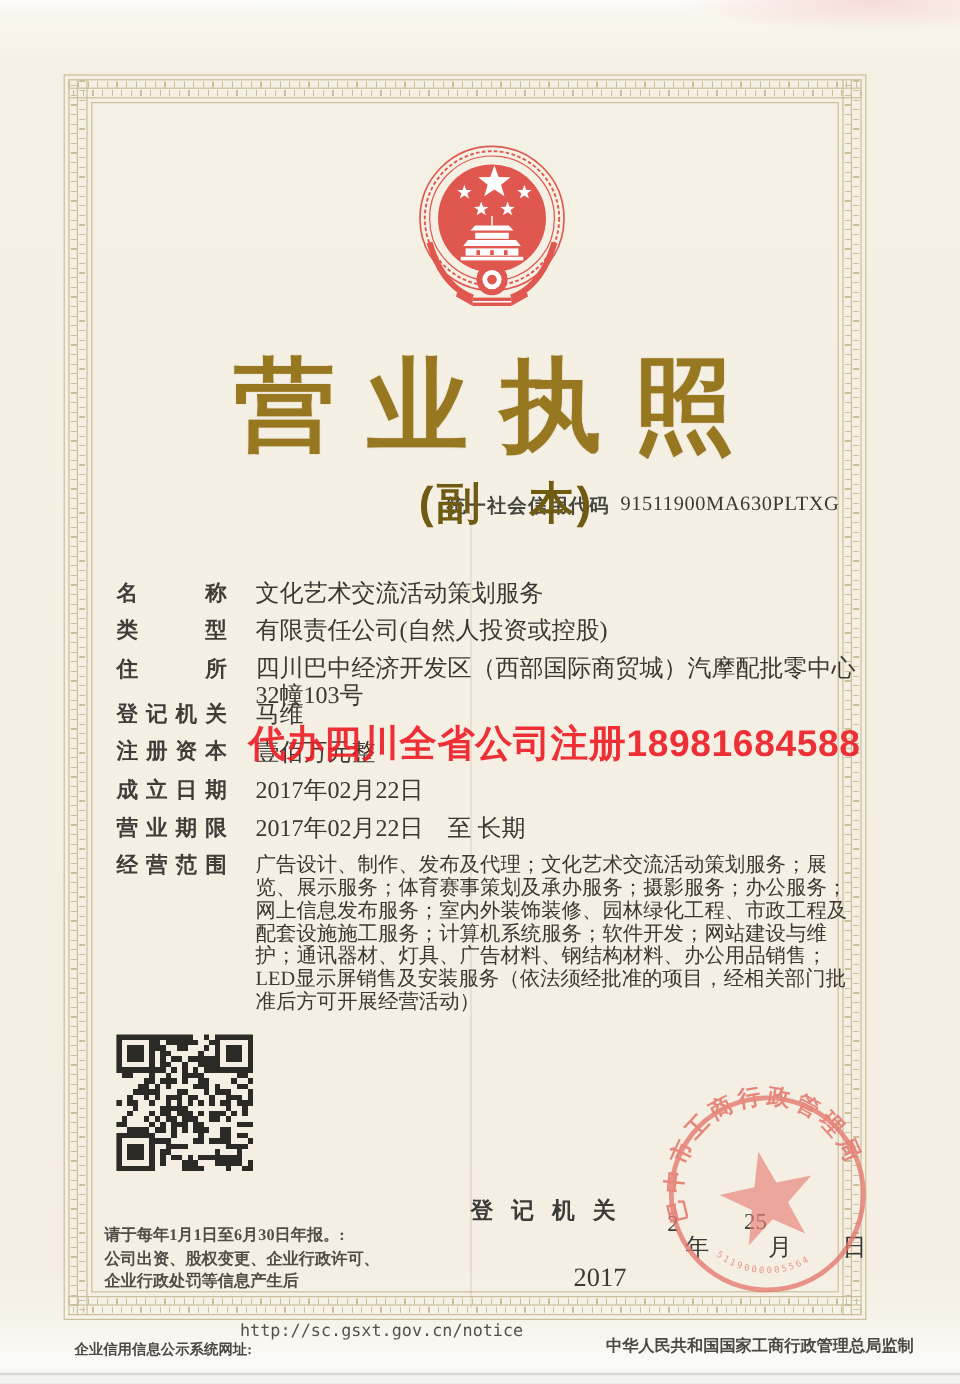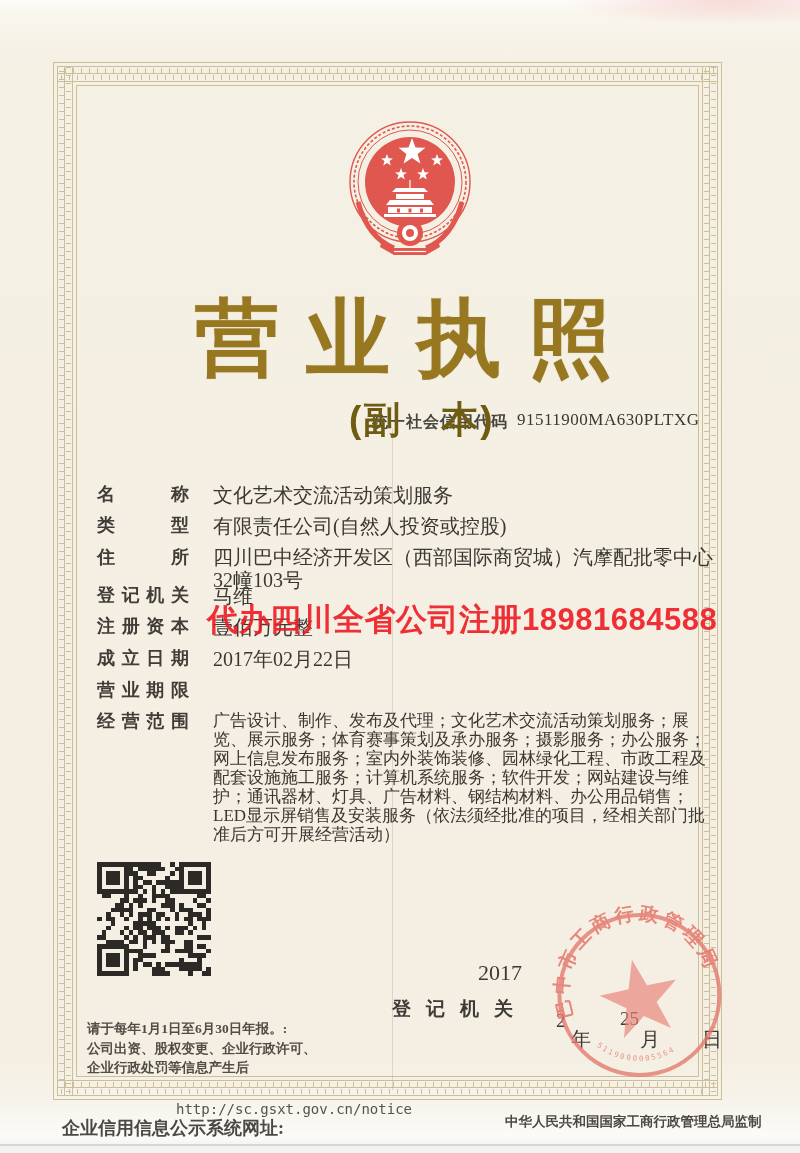--- a/index.html
+++ b/index.html
@@ -56,22 +56,22 @@
   
   .watermark{left:207px;top:599px;font-size:31px;font-weight:bold;color:var(--wm);opacity:.9;z-index:10;white-space:nowrap;letter-spacing:0.5px;}
   
   .qr{left:97px;top:862px;width:114px;height:114px;}
   .qr-note{left:87px;top:1019px;font-size:13.5px;line-height:19.5px;font-weight:600;
     font-family:"Liberation Serif",serif;color:#504c46;}
   .reg-label{left:392px;top:980px;font-size:19px;font-weight:bold;color:#3d3b38;letter-spacing:15px;white-space:nowrap;margin-top:16px;}
   .date-part{position:absolute;font-family:"Liberation Serif",serif;color:#3b3935;}
   .seal{left:549px;top:903px;width:180px;height:180px;transform:rotate(-12deg);opacity:.85;z-index:5;}
   
-  .site-url{left:176px;top:1101px;font-size:14px;font-family:"DejaVu Sans Mono",monospace;color:#55524c;}
-  .site-label{left:62px;top:1116px;font-size:18px;font-weight:600;font-family:"Liberation Serif",serif;color:#4c4944;}
+  .site-url{left:200px;top:1101px;font-size:14px;font-family:"DejaVu Sans Mono",monospace;color:#55524c;}
+  .site-label{left:62px;top:1116px;font-size:12px;font-weight:600;font-family:"Liberation Serif",serif;color:#4c4944;}
   .supervisor{left:505px;top:1113px;font-size:13.5px;font-weight:600;font-family:"Liberation Serif",serif;color:#4c4944;}
   .bottom-line{left:0;top:1144px;width:800px;height:2px;background:#d8d7d3;}
   
   .crease-v{left:392px;top:428px;width:1px;height:662px;background:rgba(150,135,105,.25);z-index:3;}
   .smudge{left:560px;top:0;width:240px;height:26px;background:radial-gradient(ellipse at 70% 0%,rgba(235,140,140,.30),rgba(235,140,140,0) 70%);}
 </style>
 </head>
 <body>
 
 <div id="page">
@@ -139,20 +139,21 @@
   <div class="f-label" style="top:586px">登记机关</div>
   <div class="f-value" style="top:585px">马维</div>
 
   <div class="f-label" style="top:617px">注册资本</div>
   <div class="f-value" style="top:616px">壹佰万元整</div>
 
   <div class="f-label" style="top:649px">成立日期</div>
   <div class="f-value" style="top:648px">2017年02月22日</div>
 
   <div class="f-label" style="top:681px">营业期限</div>
+  <div class="f-value" style="top:680px">2017年02月22日　至 长期</div>
 
   <div class="f-label" style="top:712px">经营范围</div>
   <div class="f-value scope" style="top:711px">广告设计、制作、发布及代理；文化艺术交流活动策划服务；展览、展示服务；体育赛事策划及承办服务；摄影服务；办公服务；网上信息发布服务；室内外装饰装修、园林绿化工程、市政工程及配套设施施工服务；计算机系统服务；软件开发；网站建设与维护；通讯器材、灯具、广告材料、钢结构材料、办公用品销售；LED显示屏销售及安装服务（依法须经批准的项目，经相关部门批准后方可开展经营活动）</div>
 
   <div class="abs watermark">代办四川全省公司注册18981684588</div>
 
   <svg class="abs qr" id="qr" viewBox="0 0 25 25" shape-rendering="crispEdges">
       <rect x="0" y="0" width="1" height="1" fill="#2b2a26"></rect>
       <rect x="1" y="0" width="1" height="1" fill="#2b2a26"></rect>
       <rect x="2" y="0" width="1" height="1" fill="#2b2a26"></rect>
@@ -482,21 +483,21 @@
       <rect x="24" y="24" width="1" height="1" fill="#2b2a26"></rect>
     </svg>
 
   <div class="abs qr-note">
     <div>请于每年1月1日至6月30日年报。:</div>
     <div>公司出资、股权变更、企业行政许可、</div>
     <div>企业行政处罚等信息产生后</div>
   </div>
 
   <div class="abs reg-label">登记机关</div>
-  <span class="date-part" style="left:478px;top:960px;font-size:22px;text-align:center;">2017</span>
+  <span class="date-part" style="left:478px;top:1052px;font-size:22px;text-align:center;">2017</span>
   <span class="date-part" style="left:556px;top:1010px;font-size:19px;">2</span>
   <span class="date-part" style="left:571px;top:1026px;font-size:20px;">年</span>
   <span class="date-part" style="left:620px;top:1008px;font-size:19px;">25</span>
   <span class="date-part" style="left:640px;top:1026px;font-size:20px;">月</span>
   <span class="date-part" style="left:702px;top:1026px;font-size:20px;">日</span>
 
   <svg class="abs seal" viewBox="0 0 180 180" xmlns="http://www.w3.org/2000/svg" xmlns:xlink="http://www.w3.org/1999/xlink">
     <defs>
       <path id="sealTopArc" d="M 26 115 A 70 70 0 1 1 154 115"></path>
       <path id="sealBottomArc" d="M 28 118 A 68 68 0 0 0 152 118"></path>

